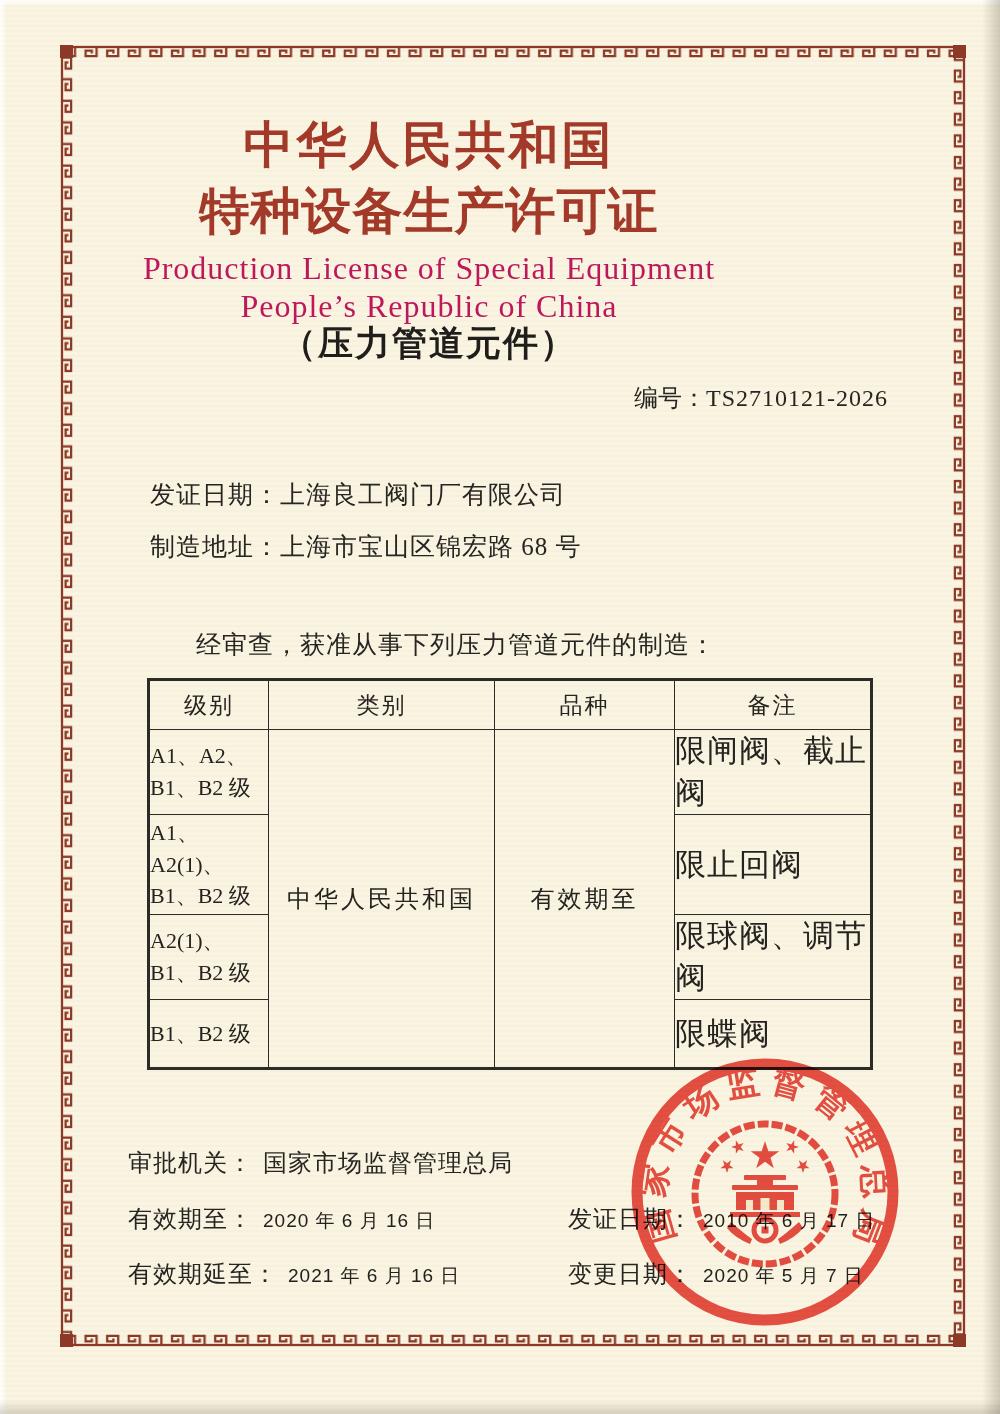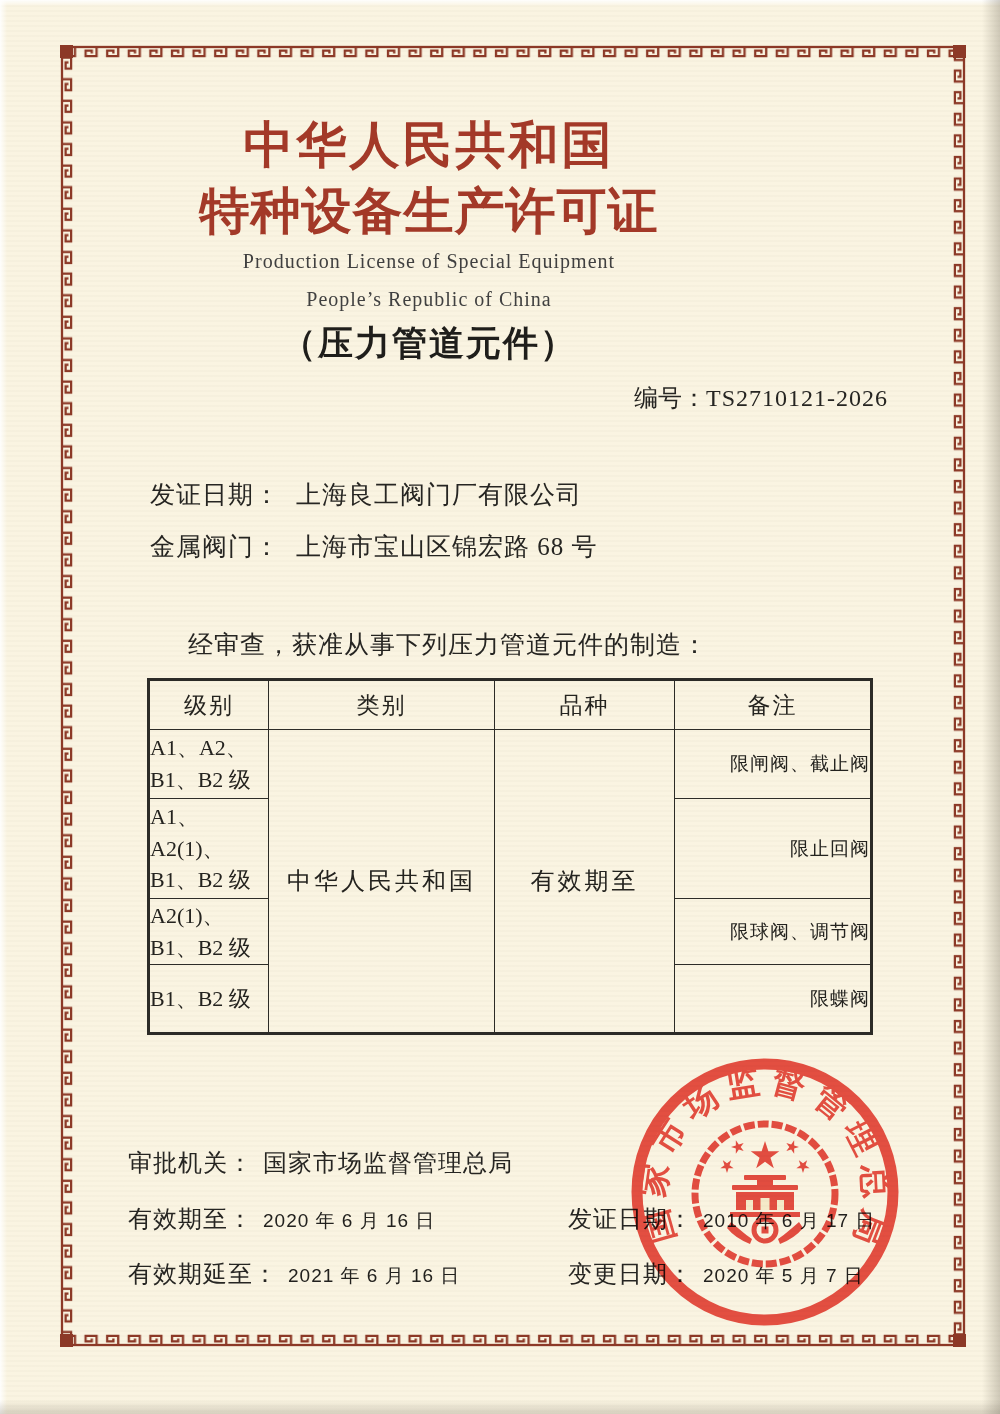--- a/index.html
+++ b/index.html
@@ -20,51 +20,51 @@
   .edge-left{position:absolute;left:0;top:0;width:7px;height:100%;background:linear-gradient(to right,rgba(255,255,255,.9),rgba(255,255,255,0));}
   .edge-right{position:absolute;right:0;top:0;width:18px;height:100%;background:linear-gradient(to right,rgba(0,0,0,0),rgba(105,98,85,.30));}
   .edge-bottom{position:absolute;left:0;bottom:0;width:100%;height:14px;background:linear-gradient(to bottom,rgba(0,0,0,0),rgba(105,98,85,.25));}
 
   .frame-svg{position:absolute;left:60px;top:45px;}
 
   .center{position:absolute;left:0;width:826px;text-align:center;padding-left:16px;}
   .title-cn{color:#a33928;font-weight:700;}
   .title-cn.l1{top:112px;font-size:50px;letter-spacing:3px;}
   .title-cn.l2{top:178px;font-size:50px;letter-spacing:1px;}
-  .subtitle-en{color:#404040;font-size:20px;letter-spacing:1px;}
+  .subtitle-en{color:#be185d;font-size:32px;letter-spacing:1px;}
   .subtitle-en.l1{top:250px;}
   .subtitle-en.l2{top:288px;}
   .scope{top:320px;font-size:35px;font-weight:600;color:#1f1e1b;letter-spacing:2px;}
 
   .license-no{position:absolute;right:112px;top:382px;font-size:24px;}
   .license-no .num{letter-spacing:1px;}
 
   .field-line{position:absolute;left:150px;font-size:25px;letter-spacing:1px;}
-  .field-line .value{margin-left:16px;text-align:right;}
+  .field-line .value{margin-left:0;text-align:right;}
   .unit-name{top:478px;}
   .address{top:530px;}
-  .statement{position:absolute;left:188px;top:628px;font-size:25px;letter-spacing:1px;}
+  .statement{position:absolute;left:196px;top:628px;font-size:25px;letter-spacing:1px;}
 
   table.license-table{
     position:absolute;left:147px;top:678px;
     border-collapse:collapse;table-layout:fixed;
     width:723px;
     font-size:22px;color:#24231f;font-family:Liberation Serif, serif;
   }
   table.license-table td,table.license-table th{
     border:1.5px solid #2c2b27;padding:0;
     font-weight:normal;vertical-align:middle;
   }
   table.license-table{border:3px solid #2c2b27;}
   table.license-table th{font-size:23px;letter-spacing:2px;}
   tr.hdr{height:50px;}
   tr.r1{height:69px;} tr.r2{height:100px;} tr.r3{height:66px;} tr.r4{height:69px;}
   td.level{text-align:left;line-height:1.45;}
   td.merged{text-align:center;font-size:24px;letter-spacing:3px;}
-  td.remark{text-align:right;padding-left:14px;font-size:19px;letter-spacing:1px;}
+  td.remark{text-align:left;padding-left:14px;font-size:31px;letter-spacing:1px;}
 
   .footer-line{position:absolute;font-size:24px;letter-spacing:1px;white-space:nowrap;}
   .footer-line .value{margin-left:10px;}
   .f-auth{left:128px;top:1147px;}
   .f-valid{left:128px;top:1203px;}
   .f-extend{left:128px;top:1258px;}
   .f-issue{left:568px;top:1203px;}
   .f-change{left:568px;top:1258px;}
   .date{font-family:"Liberation Sans","DejaVu Sans",sans-serif;font-size:19px;color:#22211e;}
 
@@ -112,21 +112,21 @@
 <div class="center scope">（压力管道元件）</div>
 
 <div class="license-no">
   <span>编号：</span><span class="num">TS2710121-2026</span>
 </div>
 
 <div class="field-line unit-name">
   <span>发证日期：</span><span class="value">上海良工阀门厂有限公司</span>
 </div>
 <div class="field-line address">
-  <span>金属阀门：</span><span class="value">上海市宝山区锦宏路 68 号</span>
+  <span>制造地址：</span><span class="value">上海市宝山区锦宏路 68 号</span>
 </div>
 <div class="statement">经审查，获准从事下列压力管道元件的制造：</div>
 
 <table class="license-table">
   <colgroup>
     <col style="width:120px">
       <col style="width:226px">
       <col style="width:180px">
       <col style="width:197px">
   </colgroup>

